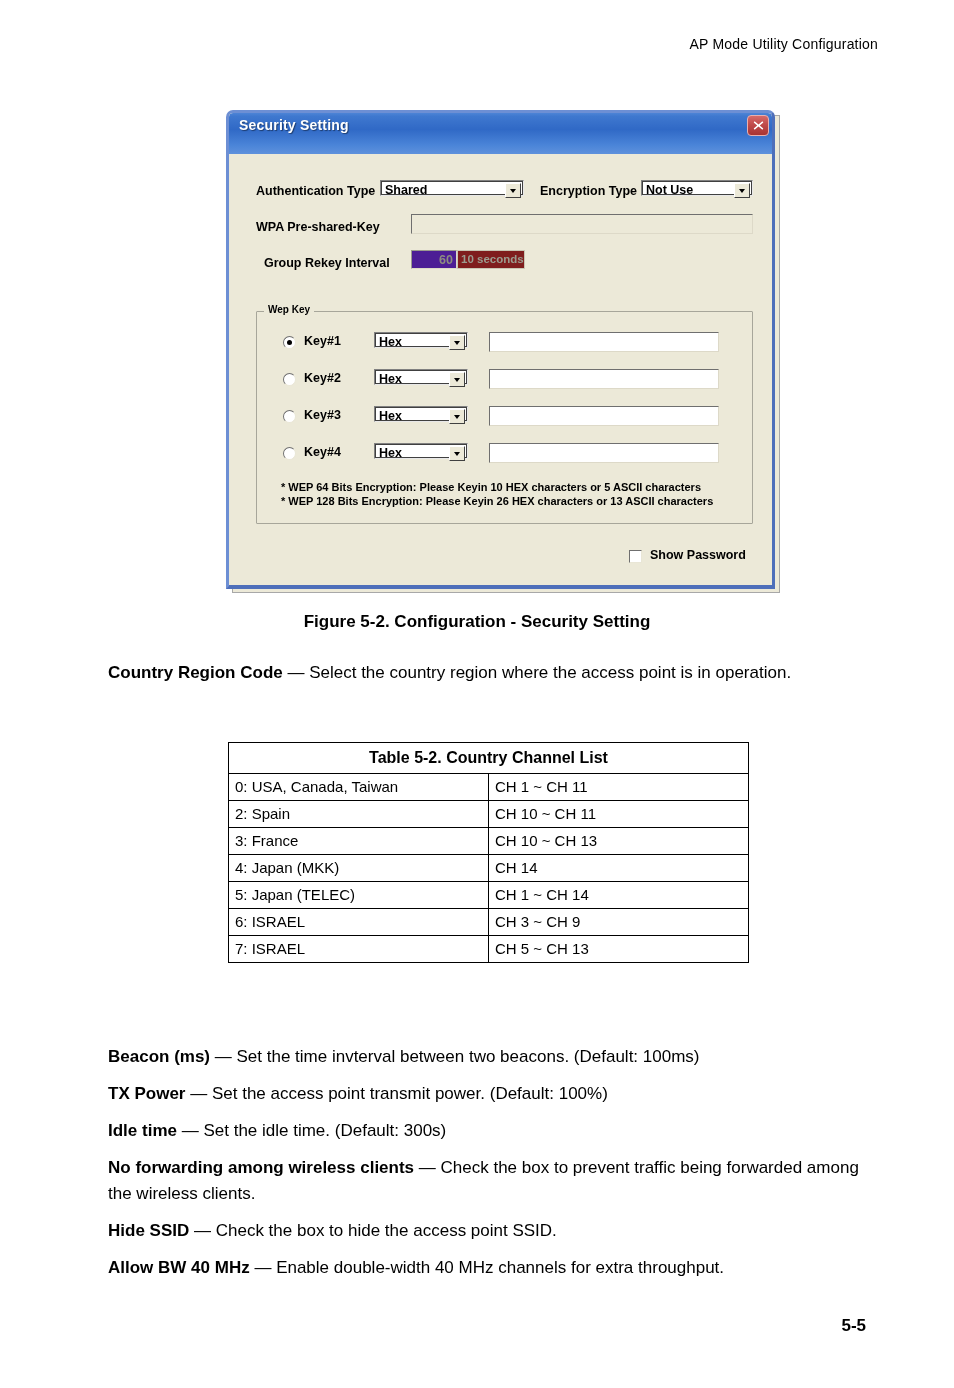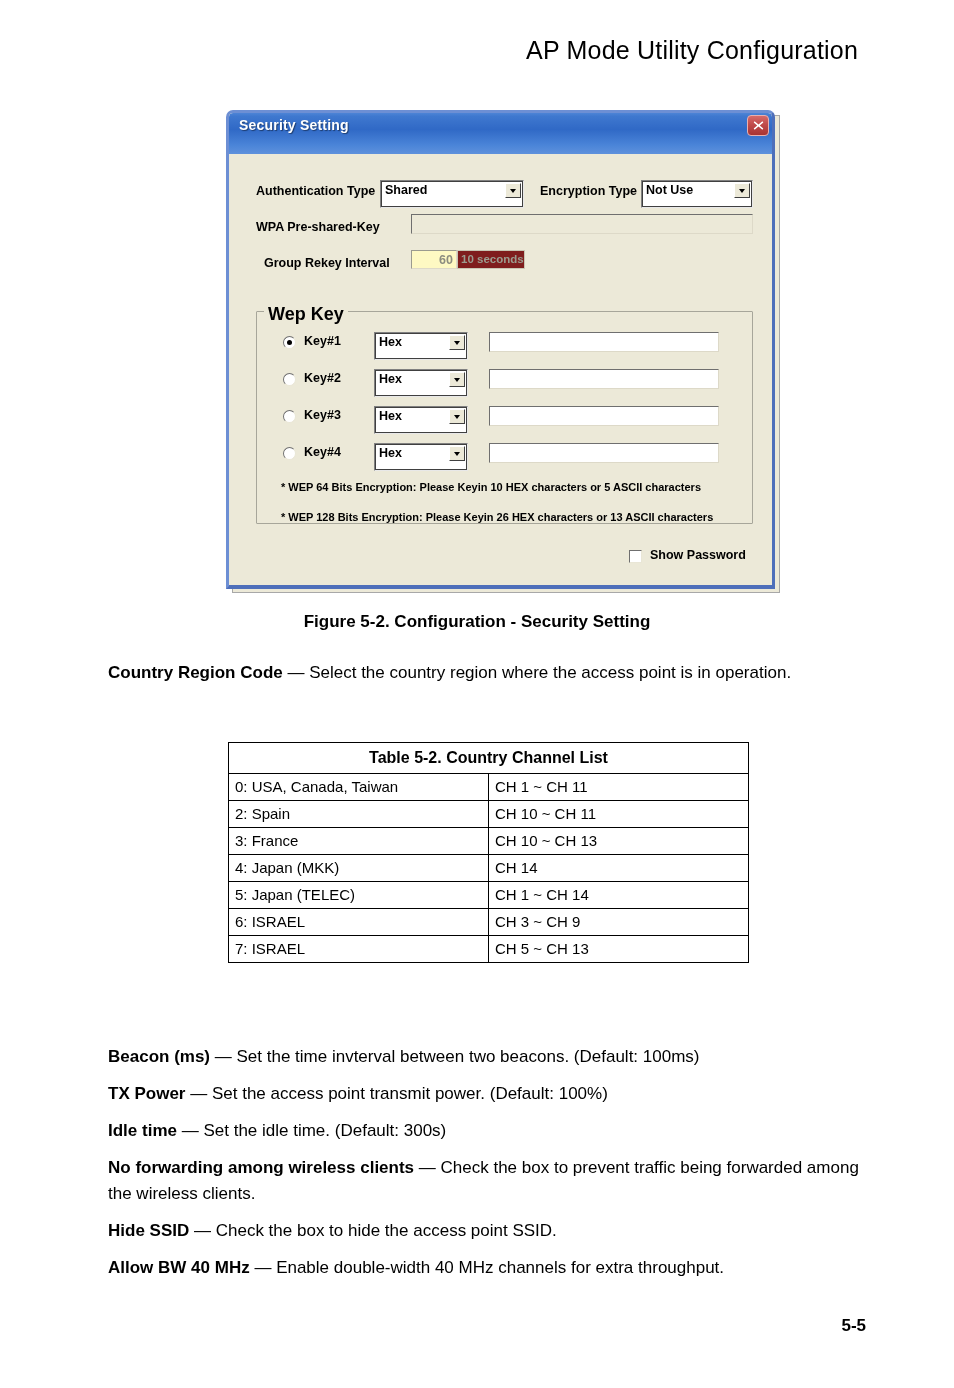--- a/index.html
+++ b/index.html
@@ -13,22 +13,22 @@
     position: relative;
     font-family: "Liberation Sans", sans-serif;
     color: #000;
     overflow: hidden;
   }
 
   
   .page-header {
     position: absolute;
     top: 36px;
-    right: 96px;
-    font-size: 25px;
+    right: 76px;
+    font-size: 14px;
     letter-spacing: .2px;
     white-space: nowrap;
     text-align: right;
   }
 
   
   .figure-wrap {
     position: absolute;
     left: 218px;
     top: 109px;
@@ -101,21 +101,21 @@
   .lbl {
     position: absolute;
     font-size: 12.5px;
     color: #000;
     white-space: nowrap;
   }
 
   
   .combo {
     position: absolute;
-    height: 28px;
+    height: 16px;
     background: #fff;
     box-sizing: border-box;
     border-top: 1px solid #808080;
     border-left: 1px solid #808080;
     border-right: 1px solid #e8e8e8;
     border-bottom: 1px solid #e8e8e8;
     outline: 1px solid #404040;
     outline-offset: -2px;
   }
   .combo .cval {
@@ -161,21 +161,21 @@
   .textfield.disabled { background: #ece9d8; }
 
   .rekey-num {
     position: absolute;
     height: 19px;
     box-sizing: border-box;
     border-top: 1px solid #9b9b8f;
     border-left: 1px solid #9b9b8f;
     border-right: 1px solid #ddd9c8;
     border-bottom: 1px solid #ddd9c8;
-    background: #fef9c3;
+    background: #4c1d95;
     text-align: right;
     font-size: 12.5px;
     color: #8d8d80;
     padding: 2px 3px 0 0;
   }
   .rekey-unit {
     position: absolute;
     height: 19px;
     box-sizing: border-box;
     border: 1px solid #c9c6b4;
@@ -191,21 +191,21 @@
     box-sizing: border-box;
     border: 1px solid #a7a69a;
     border-radius: 1px;
   }
   .groupbox > .gb-title {
     position: absolute;
     top: -8px;
     left: 7px;
     background: #ece9d8;
     padding: 0 4px;
-    font-size: 18px;
+    font-size: 10px;
   }
 
   .radio {
     position: absolute;
     width: 13px;
     height: 13px;
     border-radius: 50%;
     background: #fff;
     box-sizing: border-box;
     border-top: 1px solid #6f6f6f;
@@ -420,21 +420,21 @@
         <div class="lbl" style="left:47px; top:133px;">Key#4</div>
         <div class="combo" style="left:117px; top:131px; width:94px;">
           <span class="cval">Hex</span>
           <span class="carrow">
               <i></i>
             </span>
         </div>
         <div class="textfield" style="left:232px; top:131px; width:230px;"></div>
 
         <div class="note" style="left:24px; top:168px;">* WEP 64 Bits Encryption:  Please Keyin 10 HEX characters or 5 ASCII characters</div>
-        <div class="note" style="left:24px; top:182px;margin-top:16px;">* WEP 128 Bits Encryption:  Please Keyin 26 HEX characters or 13 ASCII characters</div>
+        <div class="note" style="left:24px; top:182px;">* WEP 128 Bits Encryption:  Please Keyin 26 HEX characters or 13 ASCII characters</div>
       </div>
 
       <div class="checkbox" style="left:400px; top:396px;"></div>
       <div class="lbl" style="left:421px; top:394px;">Show Password</div>
 
       <div class="btn" style="left:142px; top:432px; width:80px;">OK</div>
       <div class="btn" style="left:358px; top:432px; width:80px;">Cancel</div>
 
       <div class="behind-strip">
         <span class="gsep" style="left:22px;"></span>

